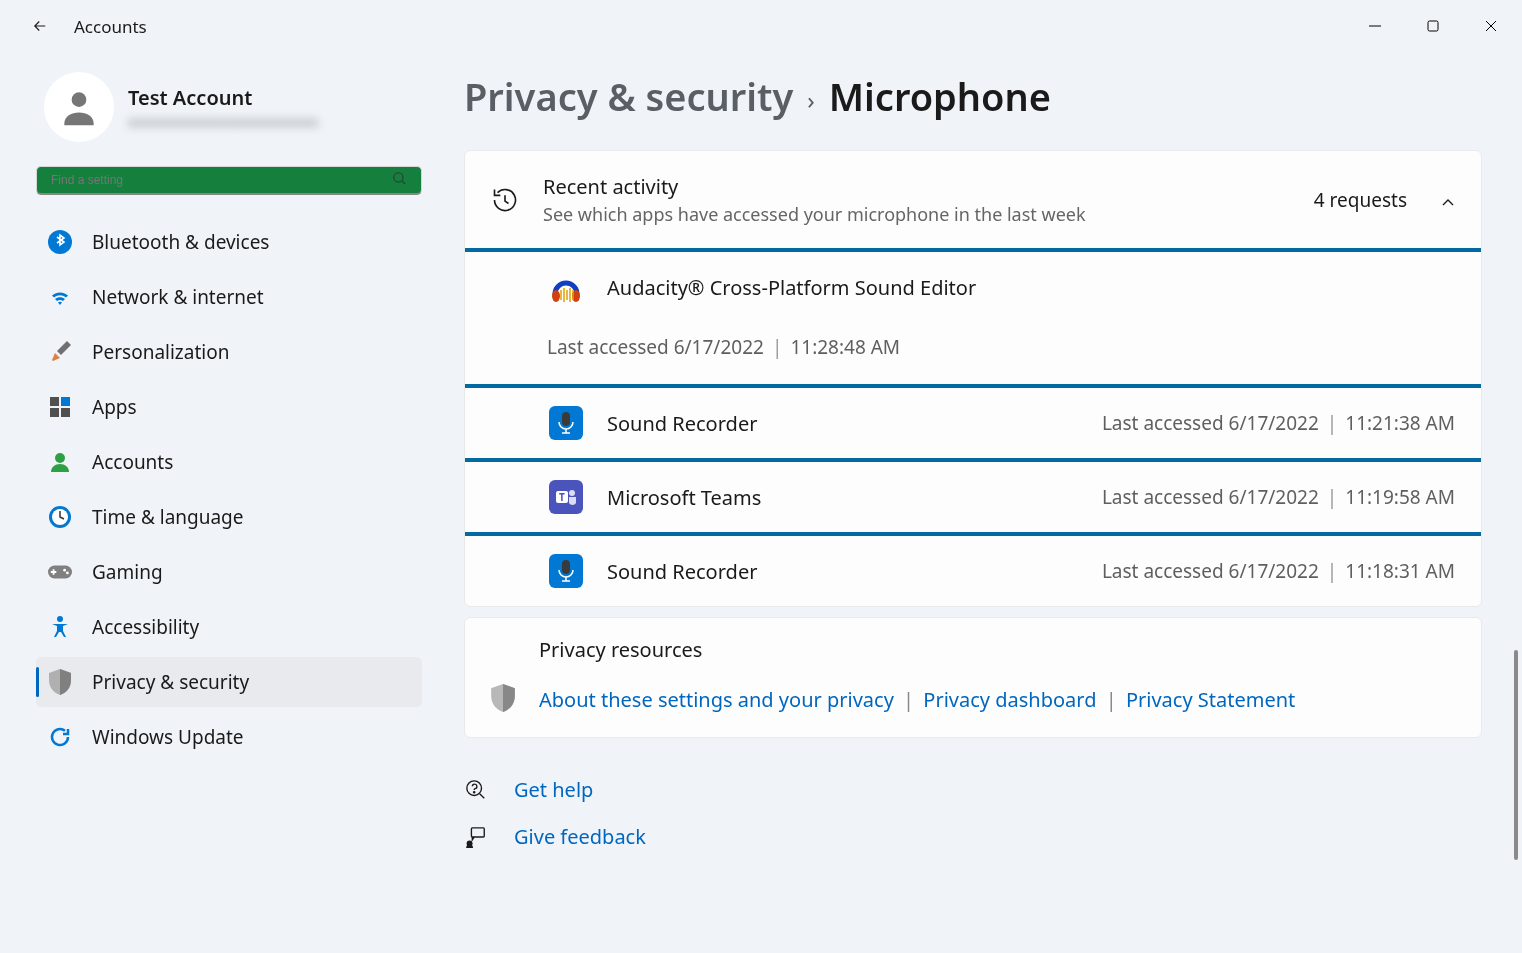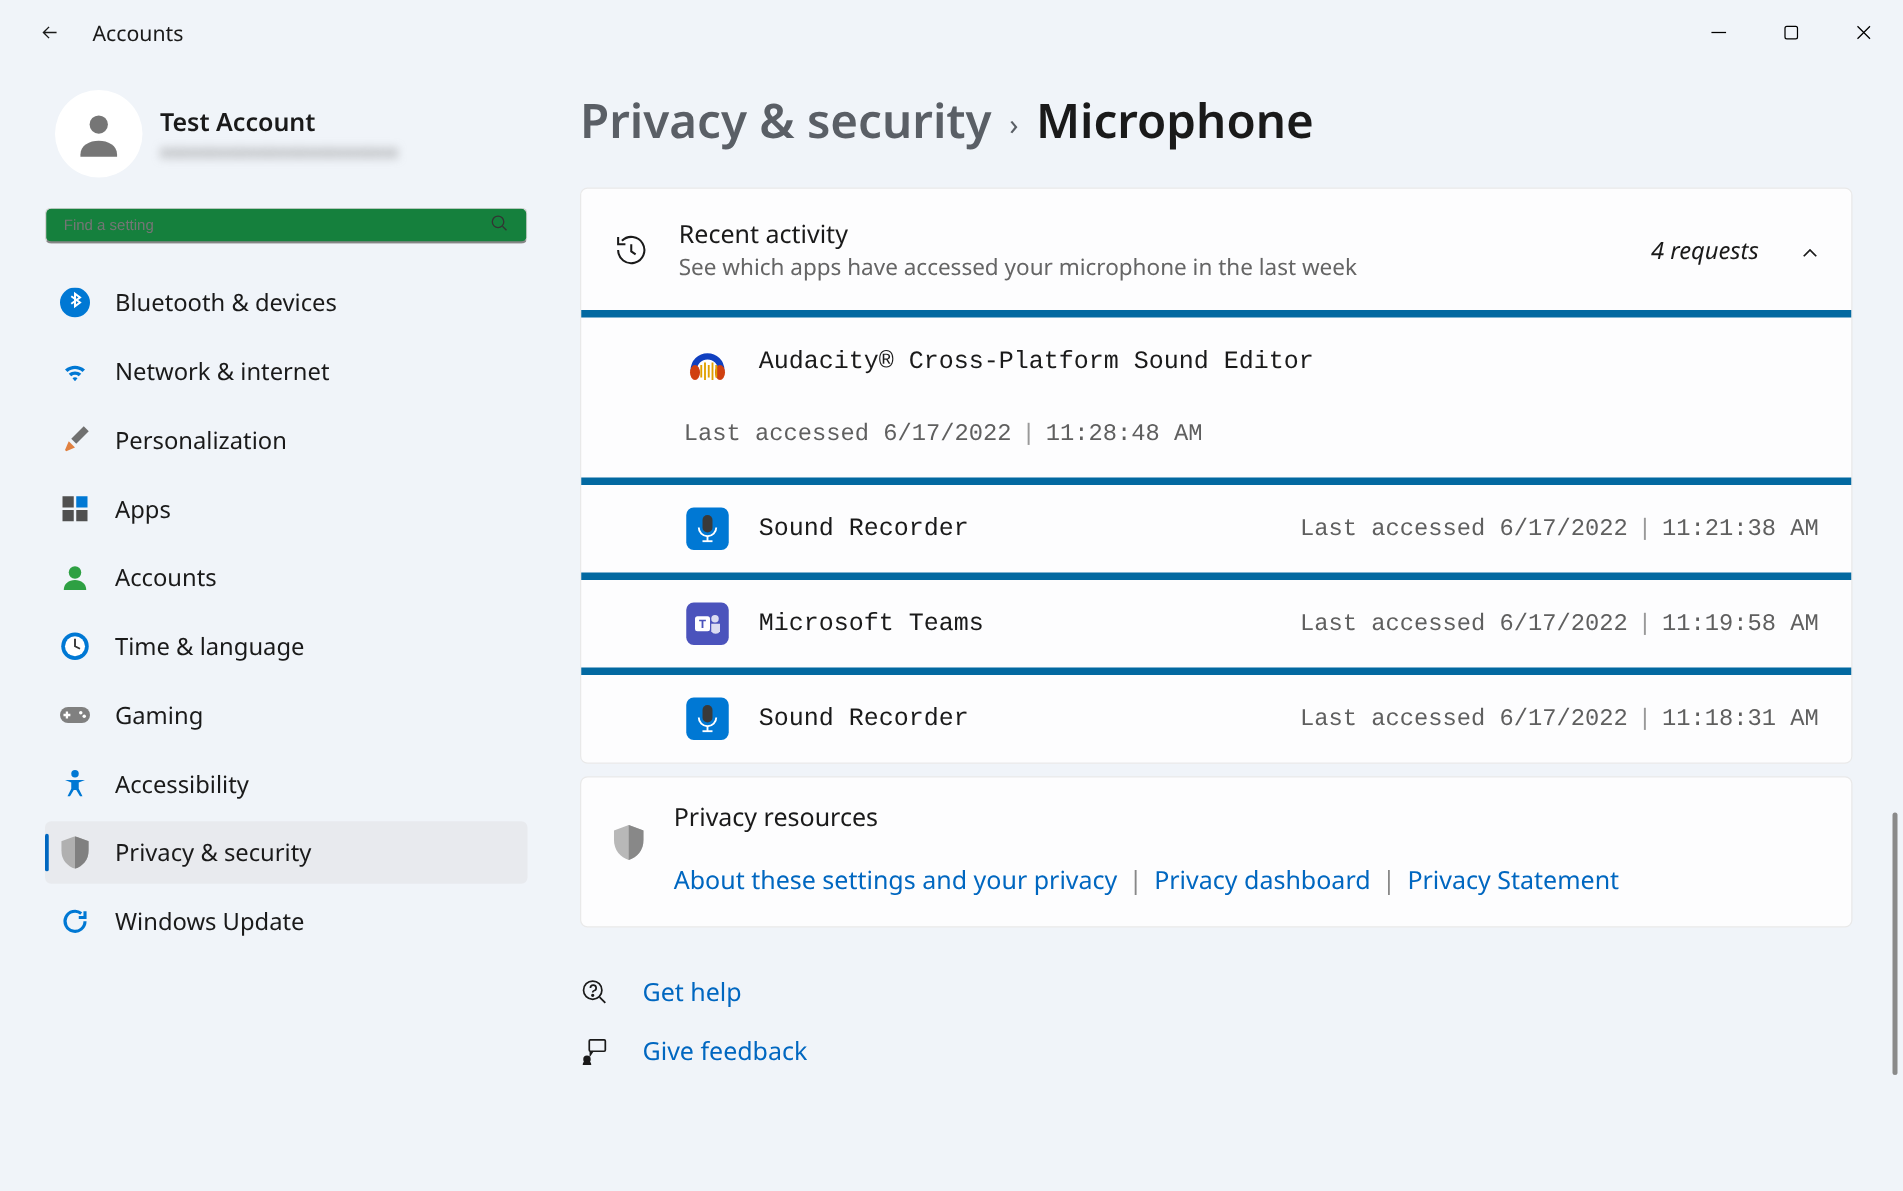--- a/index.html
+++ b/index.html
@@ -179,40 +179,39 @@
       display: flex;
       align-items: center;
       padding: 22px 26px;
       gap: 24px;
       cursor: pointer;
     }
     .recent-header .header-icon { width: 28px; height: 28px; }
     .recent-header .texts { flex: 1; }
     .recent-header .title { font-size: 20px; color: #1a1a1a; }
     .recent-header .subtitle { font-size: 18px; color: #656565; margin-top: 2px; }
-    .recent-header .count { font-size: 19px; color: #1a1a1a; margin-right: 10px; font-style: italic; }
+    .recent-header .count { font-size: 19px; color: #1a1a1a; margin-right: 10px; }
     .chevron { width: 14px; height: 14px; }
     .activity-row {
-      border-top: 6px solid #0369a1;
+      border-top: 4px solid #0369a1;
       padding: 18px 26px 18px 84px;
       display: flex;
       align-items: center;
       gap: 24px;
-      font-family: Liberation Mono, monospace;
     }
     .activity-row.first { flex-direction: column; align-items: flex-start; gap: 30px; padding-bottom: 24px; }
     .activity-row.first .top-line { display: flex; align-items: center; gap: 24px; }
     .app-icon { width: 34px; height: 34px; border-radius: 6px; display: flex; align-items: center; justify-content: center; }
     .app-name { font-size: 20px; color: #1a1a1a; flex: 1; }
     .access-time { font-size: 19px; color: #5f5f5f; white-space: nowrap; }
     .access-time .sep { margin: 0 8px; color: #999; }
     .privacy-card {
       padding: 18px 26px 20px 26px;
       display: flex;
-      align-items: flex-start;
+      align-items: flex-end;
       gap: 24px;
     }
     .privacy-card .texts { flex: 1; }
     .privacy-card .title { font-size: 20px; color: #1a1a1a; margin-bottom: 8px; }
     .privacy-links { font-size: 20px; color: #5f5f5f; line-height: 1.7; margin-top: 20px; }
     .privacy-links a { color: #0067c0; text-decoration: none; cursor: pointer; }
     .privacy-links .pipe { margin: 0 4px; color: #888; }
     .footer-links { padding-top: 28px; }
     .footer-link {
       display: flex;

